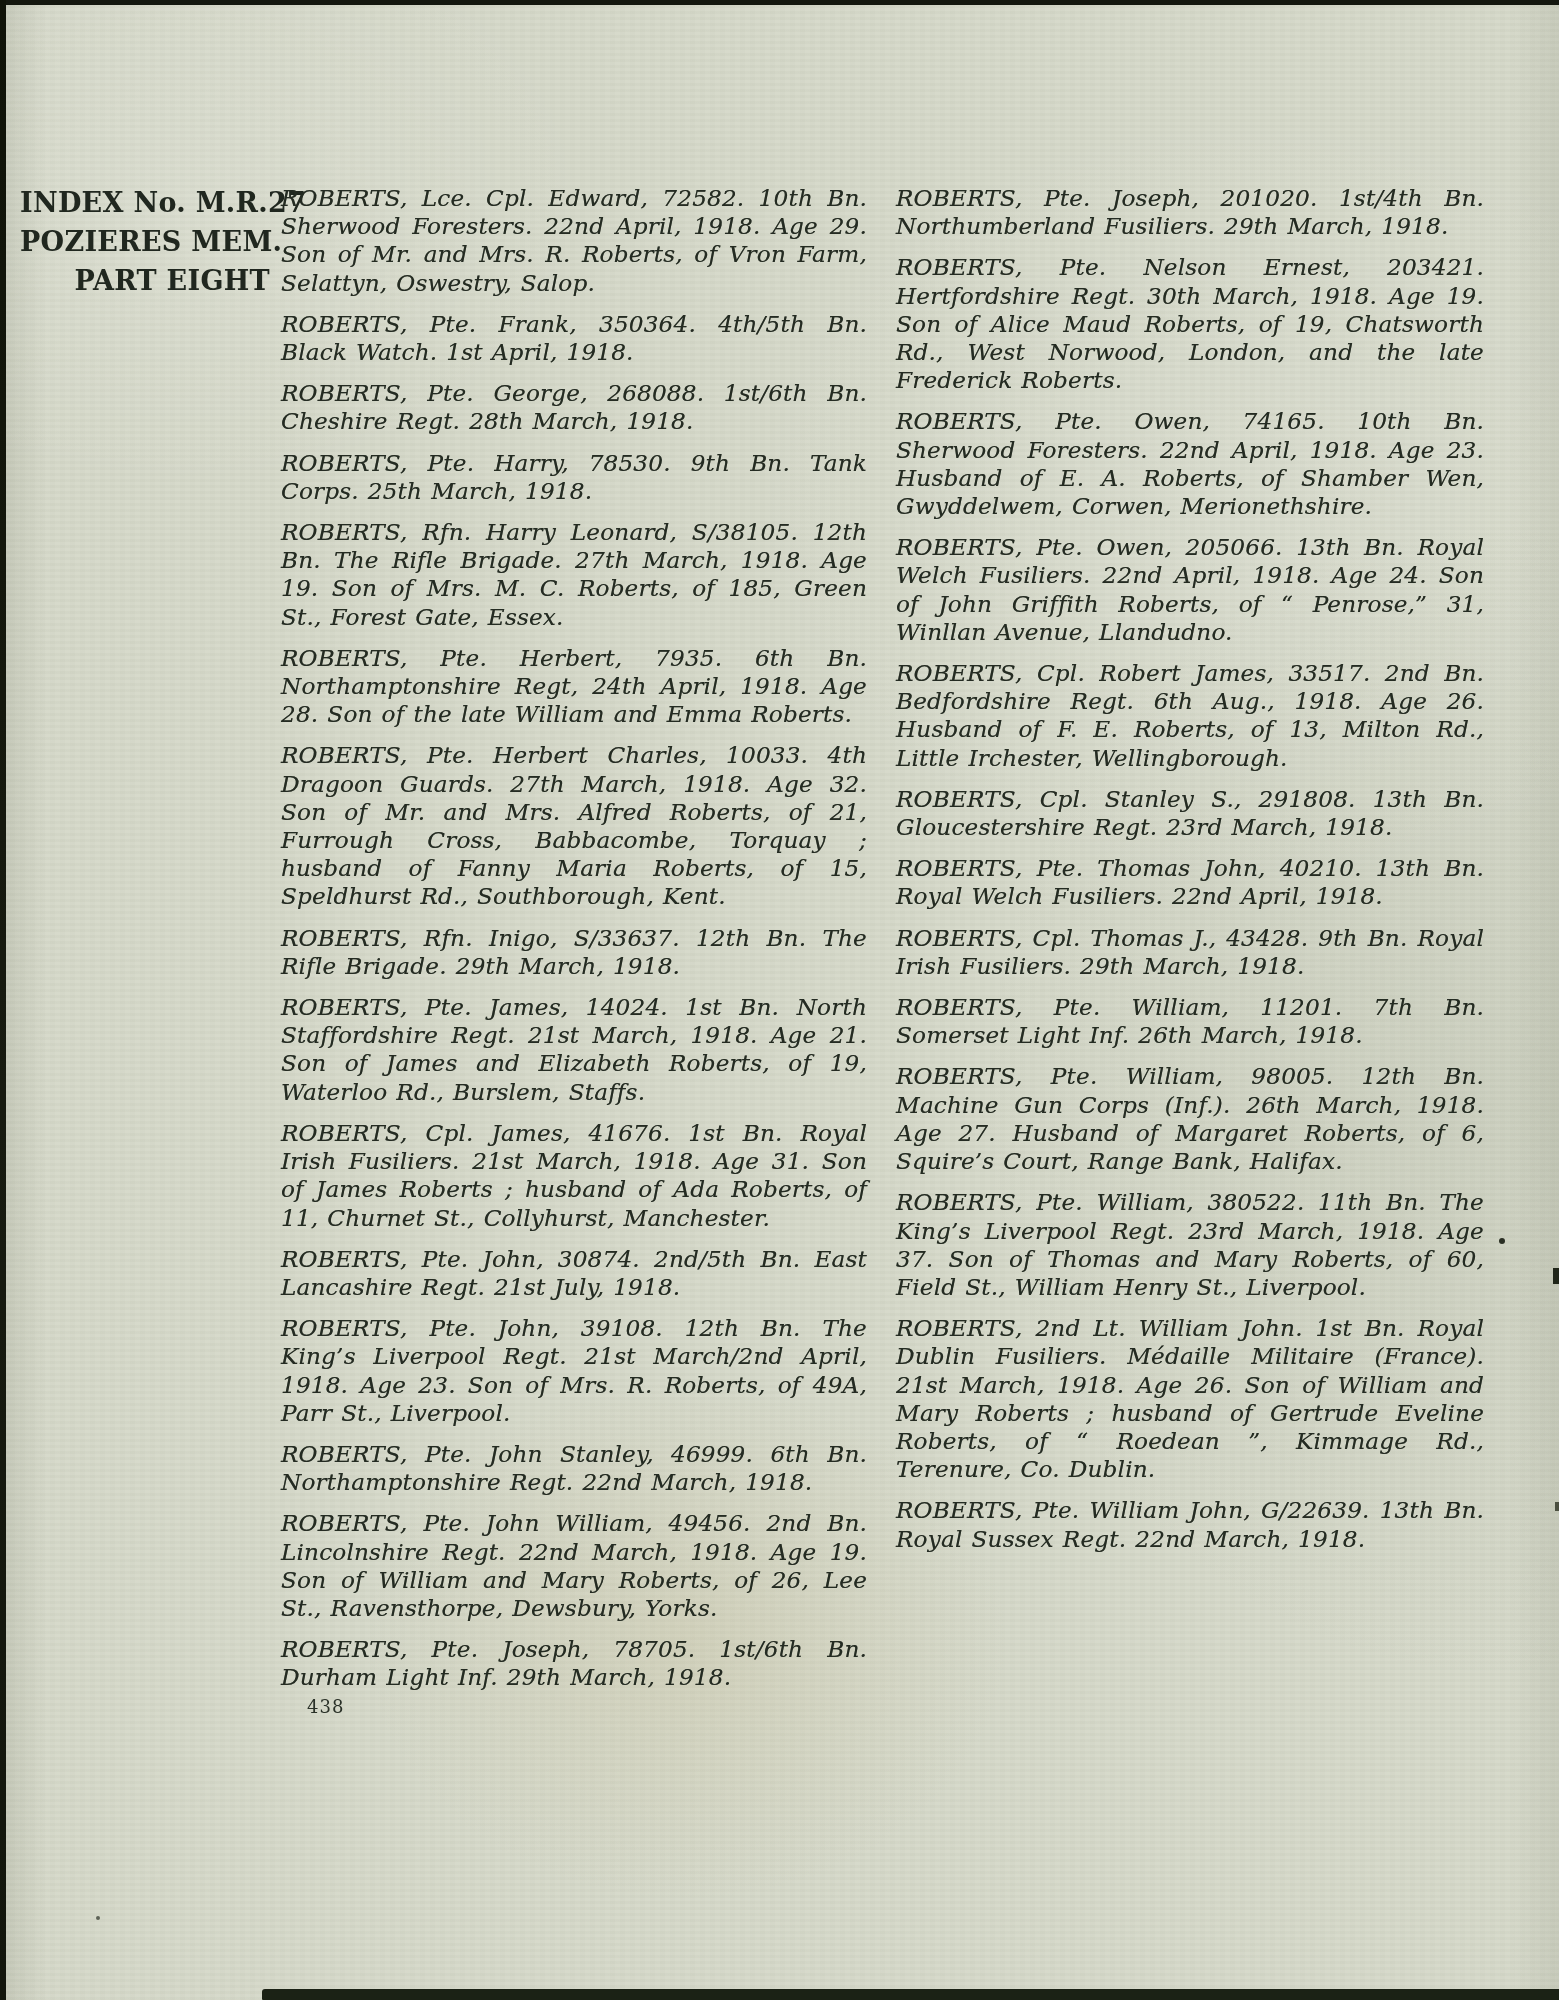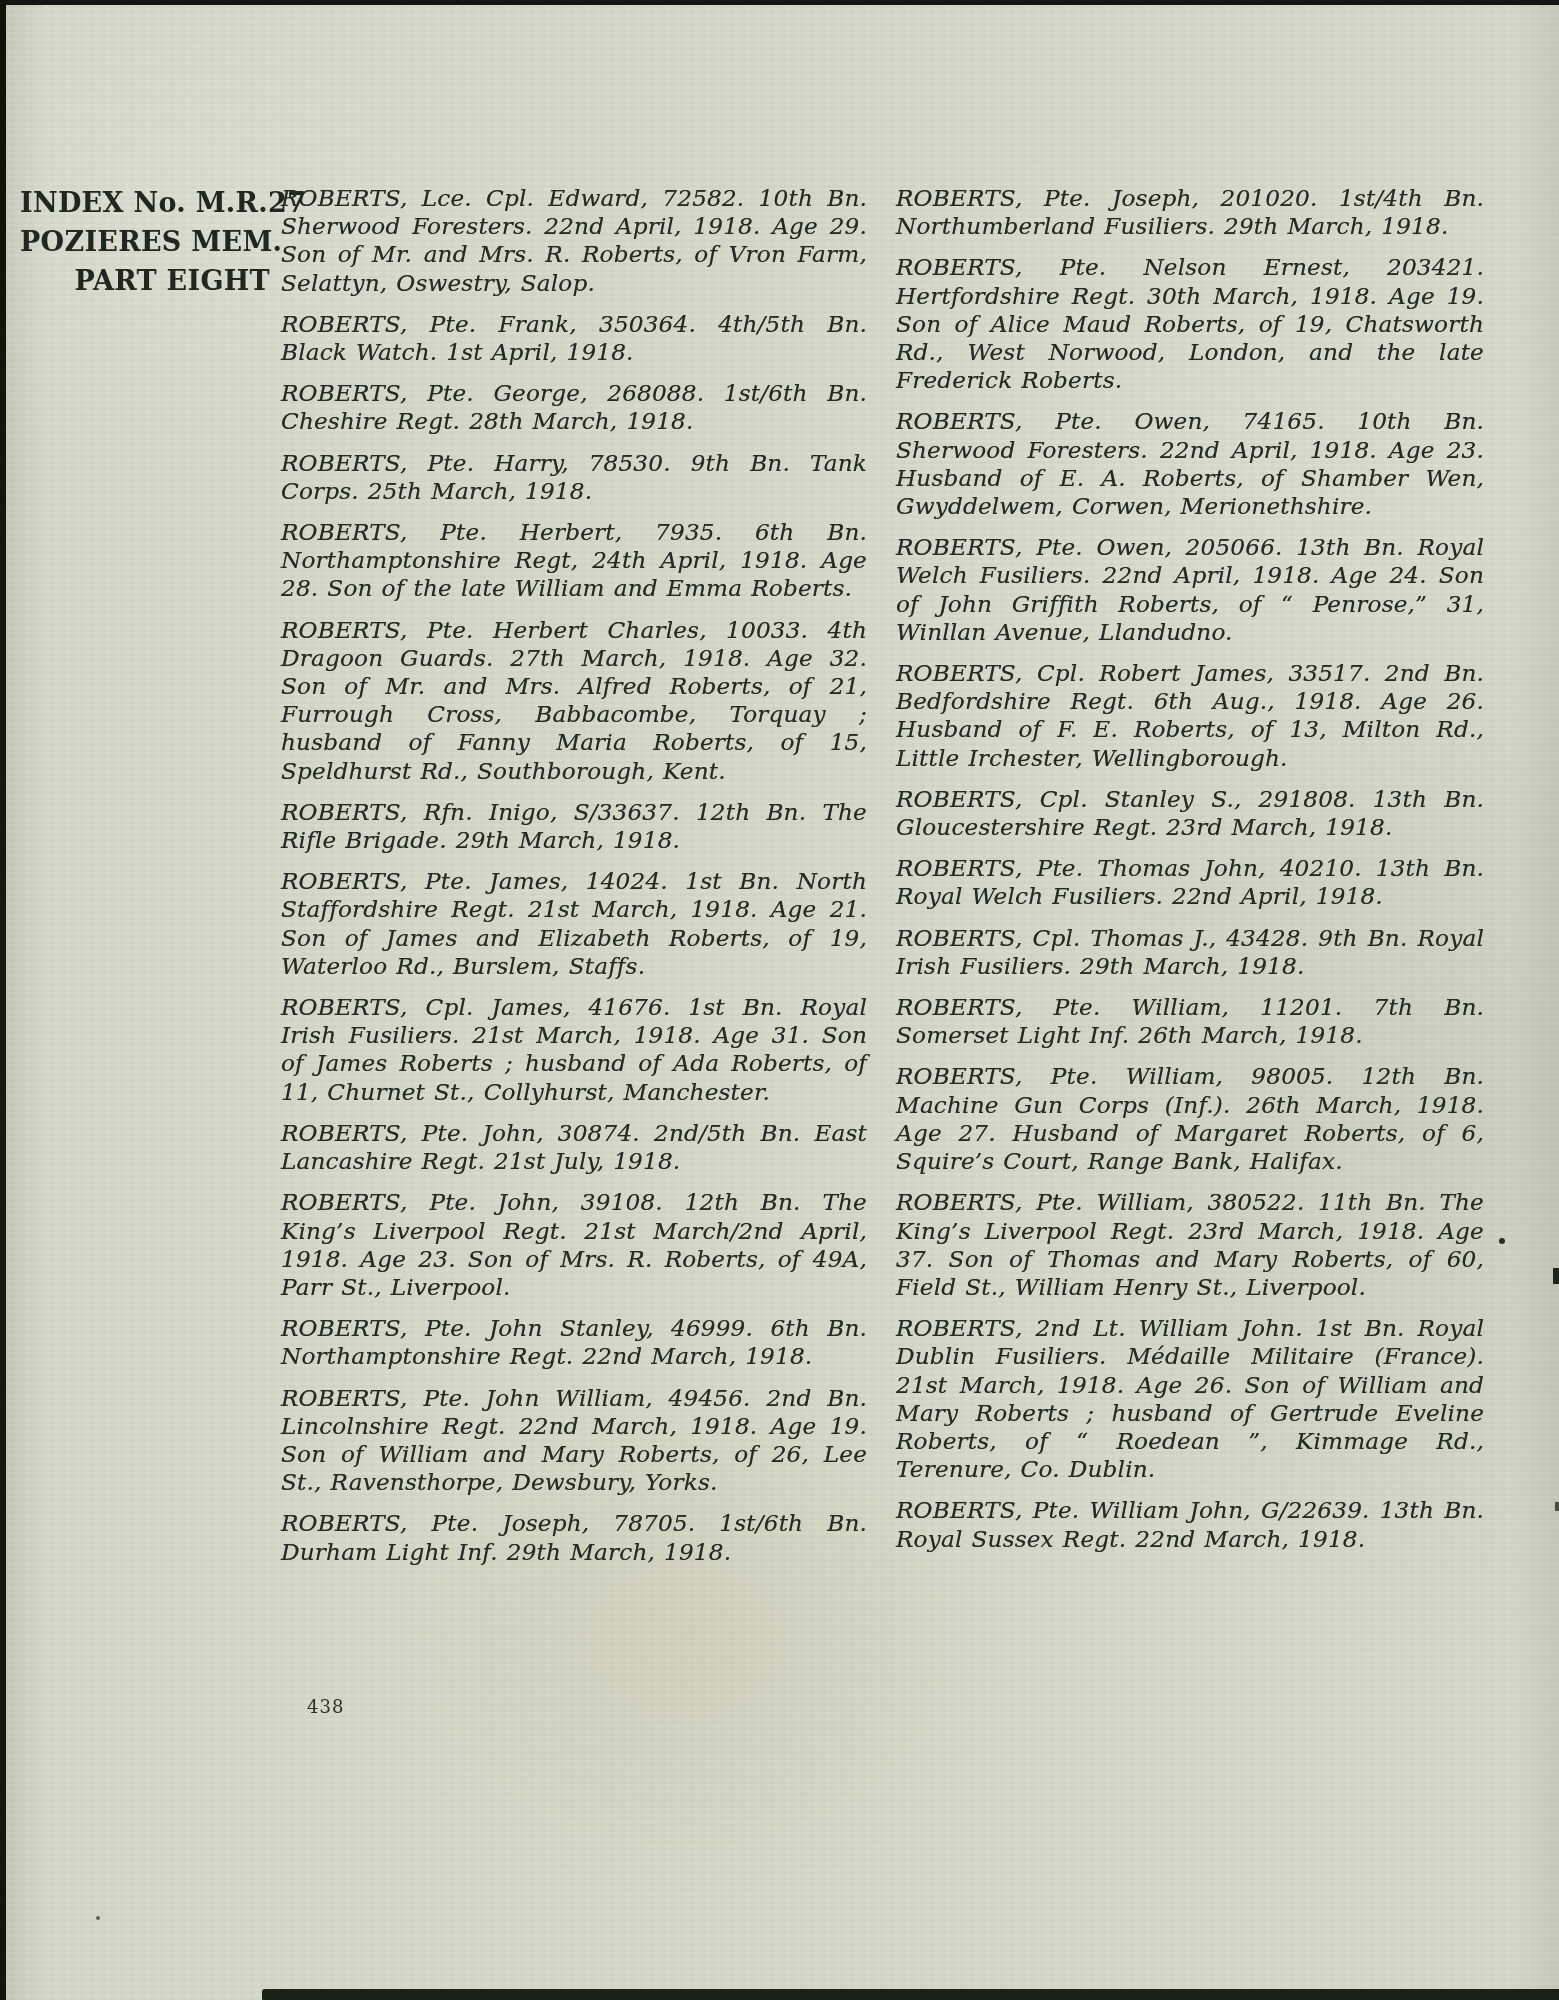--- a/index.html
+++ b/index.html
@@ -67,20 +67,21 @@
     <div>INDEX No. M.R.27</div>
     <div>POZIERES MEM.</div>
     <div>PART EIGHT</div>
   </div>
 
   <div class="col col-left">
       <p class="entry">ROBERTS, Lce. Cpl. Edward, 72582. 10th Bn. Sherwood Foresters. 22nd April, 1918. Age 29. Son of Mr. and Mrs. R. Roberts, of Vron Farm, Selattyn, Oswestry, Salop.</p>
       <p class="entry">ROBERTS, Pte. Frank, 350364. 4th/5th Bn. Black Watch. 1st April, 1918.</p>
       <p class="entry">ROBERTS, Pte. George, 268088. 1st/6th Bn. Cheshire Regt. 28th March, 1918.</p>
       <p class="entry">ROBERTS, Pte. Harry, 78530. 9th Bn. Tank Corps. 25th March, 1918.</p>
+      <p class="entry">ROBERTS, Rfn. Harry Leonard, S/38105. 12th Bn. The Rifle Brigade. 27th March, 1918. Age 19. Son of Mrs. M. C. Roberts, of 185, Green St., Forest Gate, Essex.</p>
       <p class="entry">ROBERTS, Pte. Herbert, 7935. 6th Bn. Northamptonshire Regt, 24th April, 1918. Age 28. Son of the late William and Emma Roberts.</p>
       <p class="entry">ROBERTS, Pte. Herbert Charles, 10033. 4th Dragoon Guards. 27th March, 1918. Age 32. Son of Mr. and Mrs. Alfred Roberts, of 21, Furrough Cross, Babbacombe, Torquay ; husband of Fanny Maria Roberts, of 15, Speldhurst Rd., Southborough, Kent.</p>
       <p class="entry">ROBERTS, Rfn. Inigo, S/33637. 12th Bn. The Rifle Brigade. 29th March, 1918.</p>
       <p class="entry">ROBERTS, Pte. James, 14024. 1st Bn. North Staffordshire Regt. 21st March, 1918. Age 21. Son of James and Elizabeth Roberts, of 19, Waterloo Rd., Burslem, Staffs.</p>
       <p class="entry">ROBERTS, Cpl. James, 41676. 1st Bn. Royal Irish Fusiliers. 21st March, 1918. Age 31. Son of James Roberts ; husband of Ada Roberts, of 11, Churnet St., Collyhurst, Manchester.</p>
       <p class="entry">ROBERTS, Pte. John, 30874. 2nd/5th Bn. East Lancashire Regt. 21st July, 1918.</p>
       <p class="entry">ROBERTS, Pte. John, 39108. 12th Bn. The King’s Liverpool Regt. 21st March/2nd April, 1918. Age 23. Son of Mrs. R. Roberts, of 49A, Parr St., Liverpool.</p>
       <p class="entry">ROBERTS, Pte. John Stanley, 46999. 6th Bn. Northamptonshire Regt. 22nd March, 1918.</p>
       <p class="entry">ROBERTS, Pte. John William, 49456. 2nd Bn. Lincolnshire Regt. 22nd March, 1918. Age 19. Son of William and Mary Roberts, of 26, Lee St., Ravensthorpe, Dewsbury, Yorks.</p>
       <p class="entry">ROBERTS, Pte. Joseph, 78705. 1st/6th Bn. Durham Light Inf. 29th March, 1918.</p>

